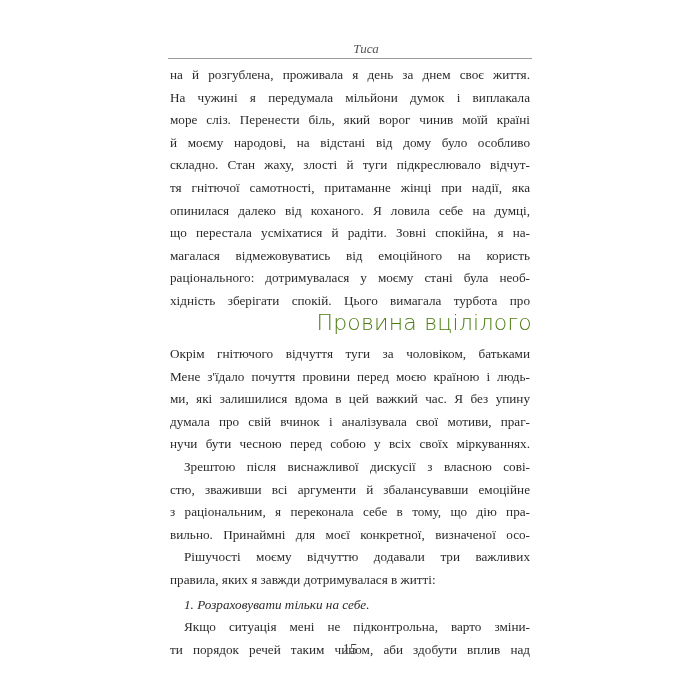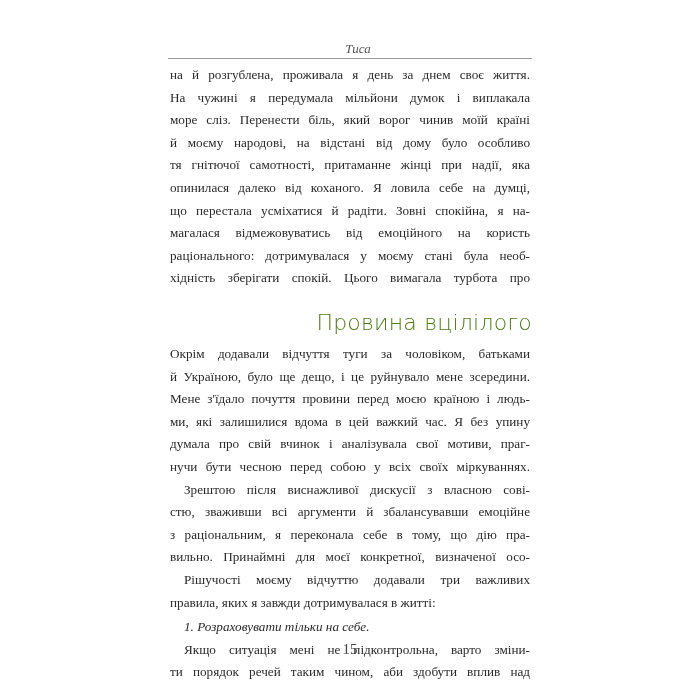--- a/index.html
+++ b/index.html
@@ -1,18 +1,18 @@
 <!DOCTYPE html>
 <html><head>
 <meta charset="utf-8">
 <style>
   html, body { margin: 0; padding: 0; background: #ffffff; }
   body { width: 700px; height: 700px; position: relative; overflow: hidden; }
   .page { position: absolute; left: 168px; top: 0; width: 364px; color: #2a2a2a; font-family: "DejaVu Serif", serif; }
-  .running-head { position: absolute; top: 41px; left: 8px; width: 364px; text-align: center; font-style: italic; font-size: 13px; color: #555; font-family: "Liberation Serif", serif; }
+  .running-head { position: absolute; top: 41px; left: 16px; width: 364px; text-align: center; font-style: italic; font-size: 13px; color: #555; font-family: "Liberation Serif", serif; }
   .head-rule { position: absolute; top: 58px; left: 0; width: 364px; height: 1px; background: #9a9a9a; }
   .body-text { position: absolute; left: 2px; width: 360px; font-size: 13.2px; line-height: 22.6px; font-family: "Liberation Serif", serif; text-align: justify; }
   .line { display: block; text-align: justify; text-align-last: justify; white-space: nowrap; }
   .line.last { text-align-last: left; }
   .indent { padding-left: 14px; }
   .block1 { top: 64px; }
   .section-title { position: absolute; top: 310px; left: 0; width: 364px; text-align: right; font-size: 22px; font-family: "DejaVu Sans", sans-serif; font-weight: 300; color: #4d7c0f; letter-spacing: 0.2px; }
   .block2 { top: 343px; }
   .list-head { font-style: italic; padding-left: 14px; }
   .page-number { position: absolute; top: 641px; left: 0; width: 364px; text-align: center; font-size: 15px; font-family: "Liberation Serif", serif; color: #444; }
@@ -22,33 +22,33 @@
 
 <div class="page">
   <div class="running-head">Тиса</div>
   <div class="head-rule"></div>
 
   <div class="body-text block1">
     <span class="line">на й розгублена, проживала я день за днем своє життя.</span>
     <span class="line">На чужині я передумала мільйони думок і виплакала</span>
     <span class="line">море сліз. Перенести біль, який ворог чинив моїй країні</span>
     <span class="line">й моєму народові, на відстані від дому було особливо</span>
+    <span class="line">складно. Стан жаху, злості й туги підкреслювало відчут-</span>
     <span class="line">тя гнітючої самотності, притаманне жінці при надії, яка</span>
     <span class="line">опинилася далеко від коханого. Я ловила себе на думці,</span>
     <span class="line">що перестала усміхатися й радіти. Зовні спокійна, я на-</span>
     <span class="line">магалася відмежовуватись від емоційного на користь</span>
     <span class="line">раціонального: дотримувалася у моєму стані була необ-</span>
     <span class="line">хідність зберігати спокій. Цього вимагала турбота про</span>
   </div>
 
   <div class="section-title">Провина вцілілого</div>
 
   <div class="body-text block2">
-    <span class="line">Окрім додавали відчуття туги за чоловіком, батьками</span>
-    <span class="line">й Україною, було ще дещо, і це руйнувало мене зсередини.</span>
+    <span class="line">Окрім гнітючого відчуття туги за чоловіком, батьками</span>
     <span class="line">Мене з'їдало почуття провини перед моєю країною і людь-</span>
     <span class="line">ми, які залишилися вдома в цей важкий час. Я без упину</span>
     <span class="line">думала про свій вчинок і аналізувала свої мотиви, праг-</span>
     <span class="line">нучи бути чесною перед собою у всіх своїх міркуваннях.</span>
 
     <span class="line indent">Зрештою після виснажливої дискусії з власною сові-</span>
     <span class="line">стю, зваживши всі аргументи й збалансувавши емоційне</span>
     <span class="line">з раціональним, я переконала себе в тому, що дію пра-</span>
     <span class="line">вильно. Принаймні для моєї конкретної, визначеної осо-</span>
 

